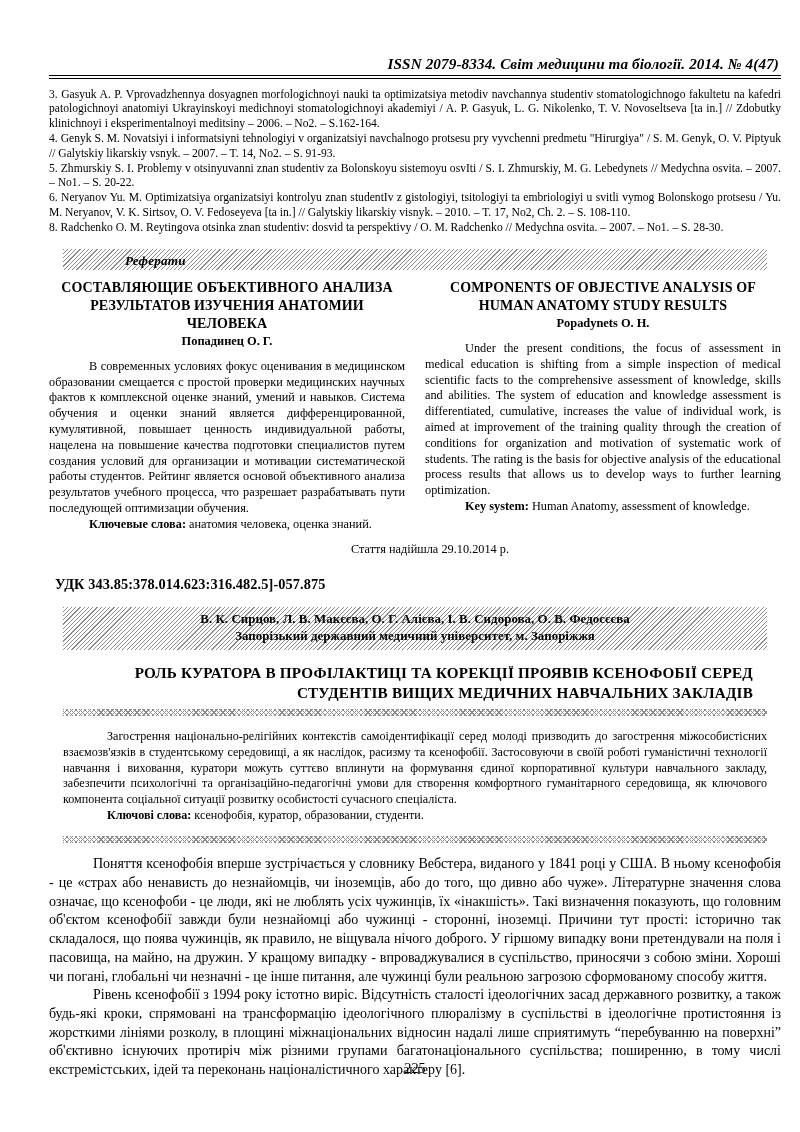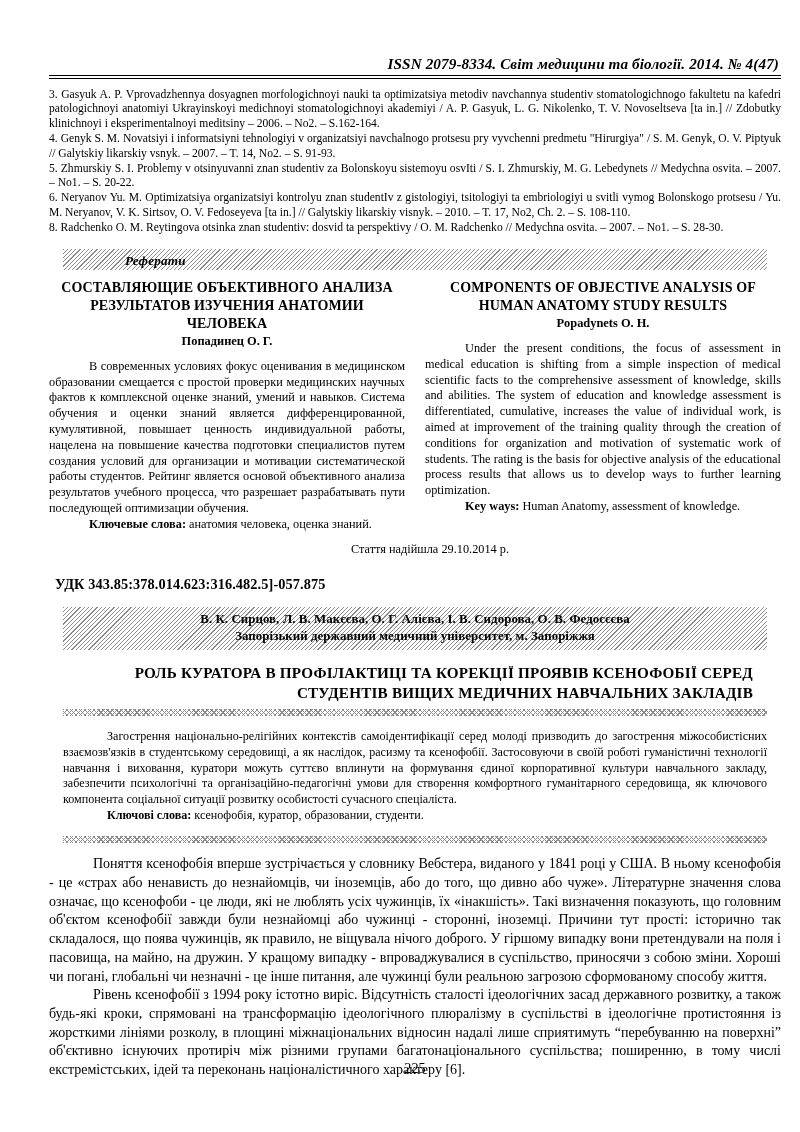--- a/index.html
+++ b/index.html
@@ -234,21 +234,21 @@
       <div class="abs-body">
         <p>В современных условиях фокус оценивания в медицинском образовании смещается с простой проверки медицинских научных фактов к комплексной оценке знаний, умений и навыков. Система обучения и оценки знаний является дифференцированной, кумулятивной, повышает ценность индивидуальной работы, нацелена на повышение качества подготовки специалистов путем создания условий для организации и мотивации систематической работы студентов. Рейтинг является основой объективного анализа результатов учебного процесса, что разрешает разрабатывать пути последующей оптимизации обучения.</p>
         <p><span class="abs-kw">Ключевые слова:</span><span> анатомия человека, оценка знаний.</span></p>
       </div>
     </div>
     <div class="abs-col">
       <div class="abs-title">COMPONENTS OF OBJECTIVE ANALYSIS OF HUMAN ANATOMY STUDY RESULTS</div>
       <div class="abs-author">Popadynets O. H.</div>
       <div class="abs-body">
         <p>Under the present conditions, the focus of assessment in medical education is shifting from a simple inspection of medical scientific facts to the comprehensive assessment of knowledge, skills and abilities. The system of education and knowledge assessment is differentiated, cumulative, increases the value of individual work, is aimed at improvement of the training quality through the creation of conditions for organization and motivation of systematic work of students. The rating is the basis for objective analysis of the educational process results that allows us to develop ways to further learning optimization.</p>
-        <p><span class="abs-kw">Key ways:</span><span> Human Anatomy, assessment of knowledge.</span></p>
+        <p><span class="abs-kw">Key system:</span><span> Human Anatomy, assessment of knowledge.</span></p>
       </div>
     </div>
   </div>
 
   <div class="received">Стаття надійшла 29.10.2014 р.</div>
 
   <div class="udk">УДК 343.85:378.014.623:316.482.5]-057.875</div>
 
   <div class="banner banner-authors">
     <div class="bline">В. К. Сирцов, Л. В. Макєєва, О. Г. Алієва, І. В. Сидорова, О. В. Федосєєва</div>

